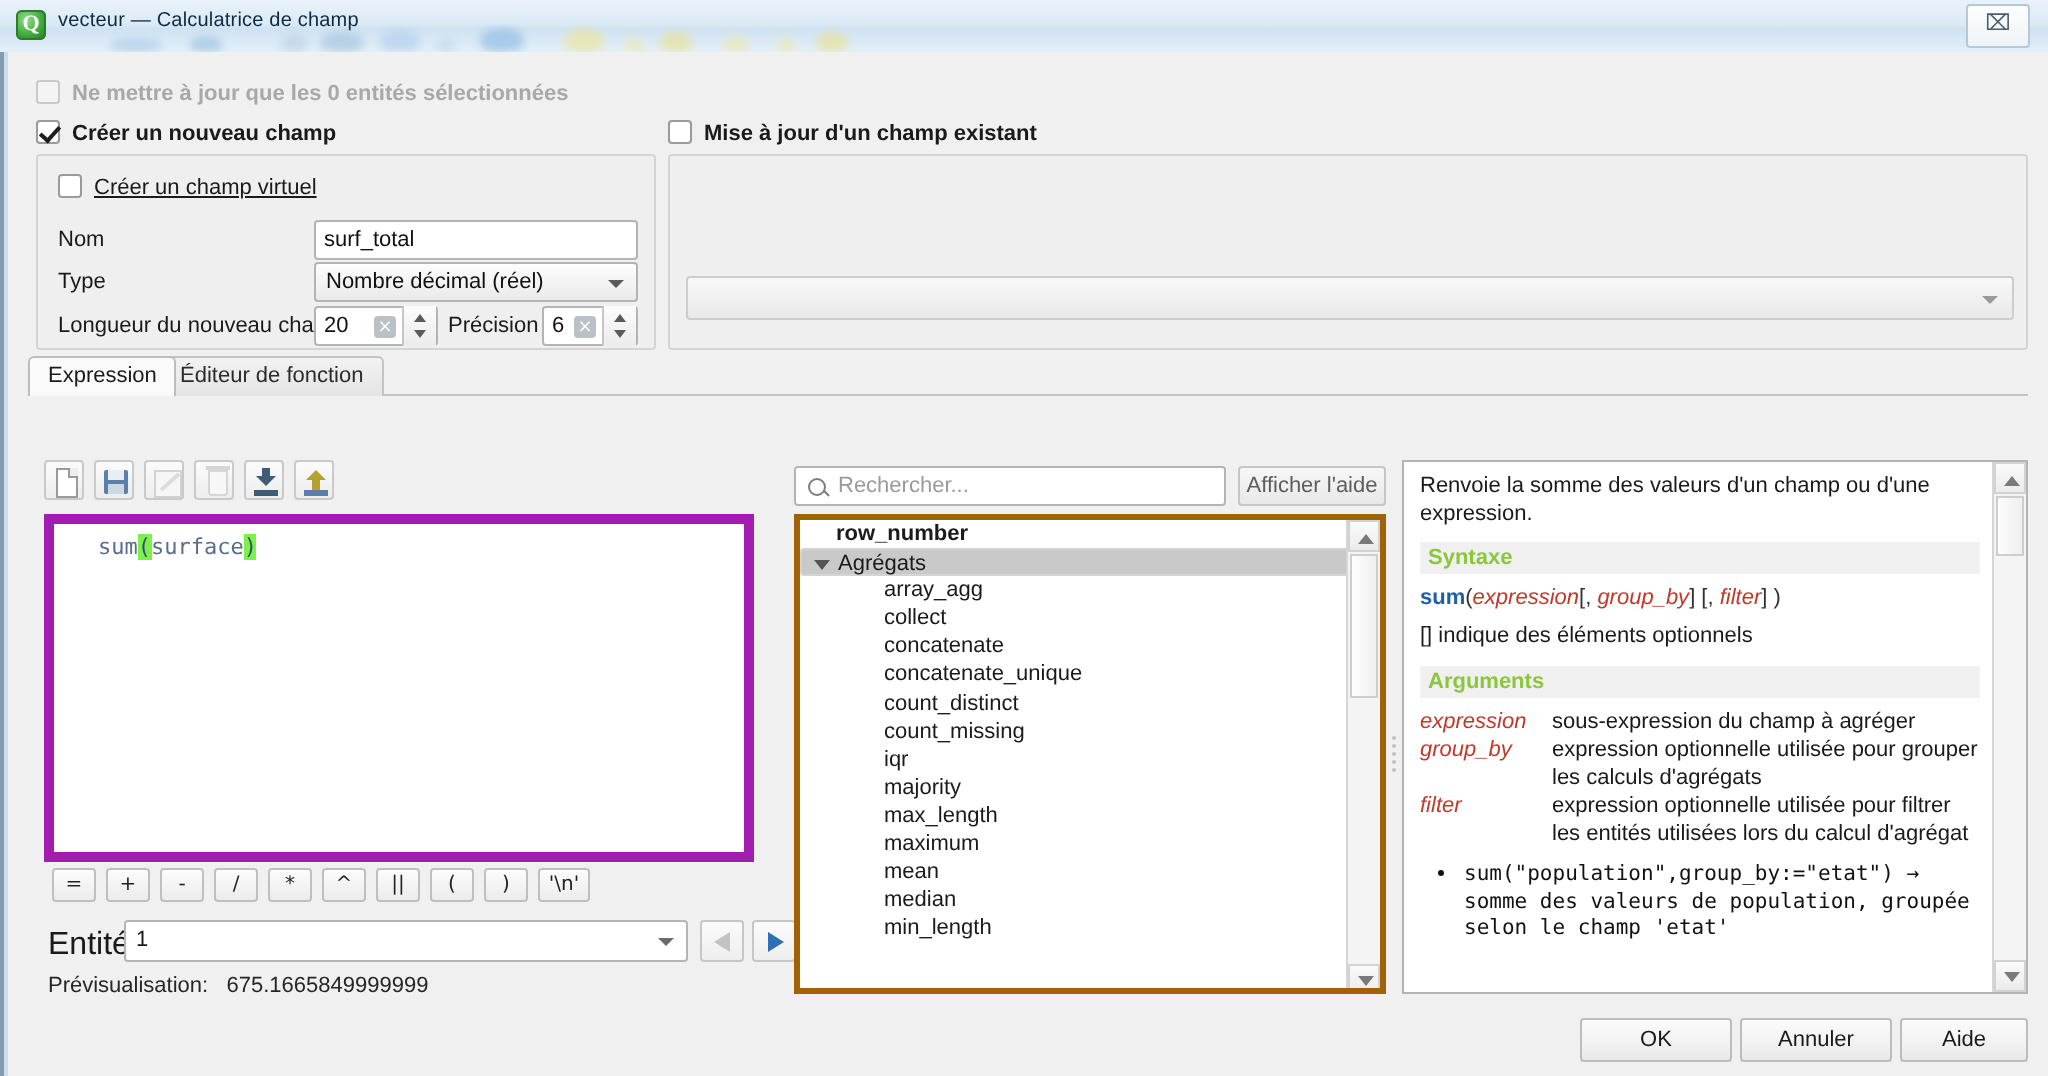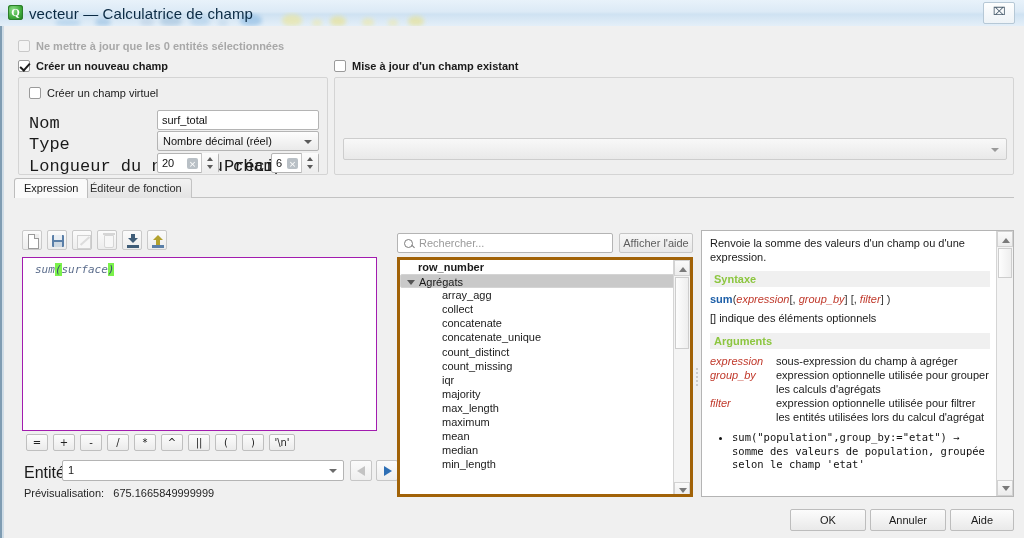--- a/index.html
+++ b/index.html
@@ -21,21 +21,21 @@
   .tb-icon{
     position:absolute;left:8px;top:5px;width:15px;height:15px;border-radius:3px;
     background:radial-gradient(circle at 35% 32%,#8ede8a 0%,#3faa3a 55%,#1d7a22 100%);
     box-shadow:inset 0 0 0 1px #2b7d2b;
   }
   .tb-icon::after{
     content:"Q";position:absolute;left:0;top:-1px;width:15px;height:15px;
     font-size:11px;font-weight:bold;color:#fff;text-align:center;line-height:16px;
     font-family:"Liberation Serif", serif;
   }
-  .tb-title{position:absolute;left:29px;top:5px;font-size:15px;color:#0b2a43;letter-spacing:.1px;}
+  .tb-title{position:absolute;left:29px;top:5px;font-size:10px;color:#0b2a43;letter-spacing:.1px;}
   .tb-close{
     position:absolute;right:9px;top:2px;width:30px;height:20px;
     border:1px solid #b6c8d6;border-radius:2px;
     background:linear-gradient(to bottom,#fdfefe,#eef3f7);
   }
   .tb-close span{
     display:block;text-align:center;line-height:18px;font-size:11px;color:#4a5d6d;font-family:"DejaVu Sans",sans-serif;
   }
 
   
@@ -64,22 +64,22 @@
   .row-new{position:absolute;left:14px;top:34px;}
   .row-upd{position:absolute;left:330px;top:34px;}
 
   
   .grp{
     position:absolute;border:1px solid #d4d4d4;background:#efefef;border-radius:2px;box-sizing:border-box;
   }
   #grp-new{left:14px;top:51px;width:310px;height:98px;}
   #grp-upd{left:330px;top:51px;width:680px;height:98px;}
 
-  .vfield{position:absolute;left:10px;top:9px;}
-  .flabel{position:absolute;font-size:17px;color:#1a1a1a;font-family:Liberation Mono, monospace;}
+  .vfield{position:absolute;left:10px;top:9px;text-decoration:underline;}
+  .flabel{position:absolute;font-size:11px;color:#1a1a1a;}
 
   .inp{
     position:absolute;box-sizing:border-box;border:1px solid #b4b4b4;background:#fff;
     font-family:"Liberation Sans",sans-serif;font-size:11px;color:#111;
     padding:0 4px;line-height:18px;height:20px;border-radius:2px;
   }
   .combo{
     position:absolute;box-sizing:border-box;height:20px;border:1px solid #b4b4b4;border-radius:2px;
     background:linear-gradient(to bottom,#fdfdfd,#eaeaea);
     font-size:11px;line-height:19px;padding:0 18px 0 5px;color:#111;
@@ -151,23 +151,23 @@
   .ic-dl .sh,.ic-ul .sh{position:absolute;left:4px;width:4px;}
   .ic-dl .sh{top:0;height:5px;background:#3f5d78;}
   .ic-dl .hd{position:absolute;left:1px;top:4px;width:0;height:0;border-left:5px solid transparent;border-right:5px solid transparent;border-top:5px solid #3f5d78;}
   .ic-dl .bs{position:absolute;left:0;bottom:0;width:12px;height:3px;background:#3f5d78;}
   .ic-ul .sh{bottom:3px;height:5px;background:#b3a22e;}
   .ic-ul .hd{position:absolute;left:1px;top:1px;width:0;height:0;border-left:5px solid transparent;border-right:5px solid transparent;border-bottom:5px solid #b3a22e;}
   .ic-ul .bs{position:absolute;left:0;bottom:0;width:12px;height:3px;background:#5a7fa8;}
 
   .expr{
     position:absolute;left:18px;top:231px;width:355px;height:174px;box-sizing:border-box;
-    border:1px solid #a21caf;background:#fff;
+    border:5px solid #a21caf;background:#fff;
     font-family:"DejaVu Sans Mono","Liberation Mono",monospace;font-size:11px;
-    padding:5px 12px;color:#5b6d8c;overflow:hidden;font-style:italic;
+    padding:5px 22px;color:#5b6d8c;overflow:hidden;
   }
   .expr .hl{background:#7bf24b;color:#3a5070;}
 
   .ops{position:absolute;left:22px;top:408px;}
   .op{
     display:inline-block;width:22px;height:17px;box-sizing:border-box;margin-right:5px;
     border:1px solid #bfbfbf;border-radius:2px;background:linear-gradient(to bottom,#fcfcfc,#ebebeb);
     font-size:10px;line-height:15px;text-align:center;color:#222;vertical-align:top;
     font-family:"DejaVu Sans",sans-serif;
   }

